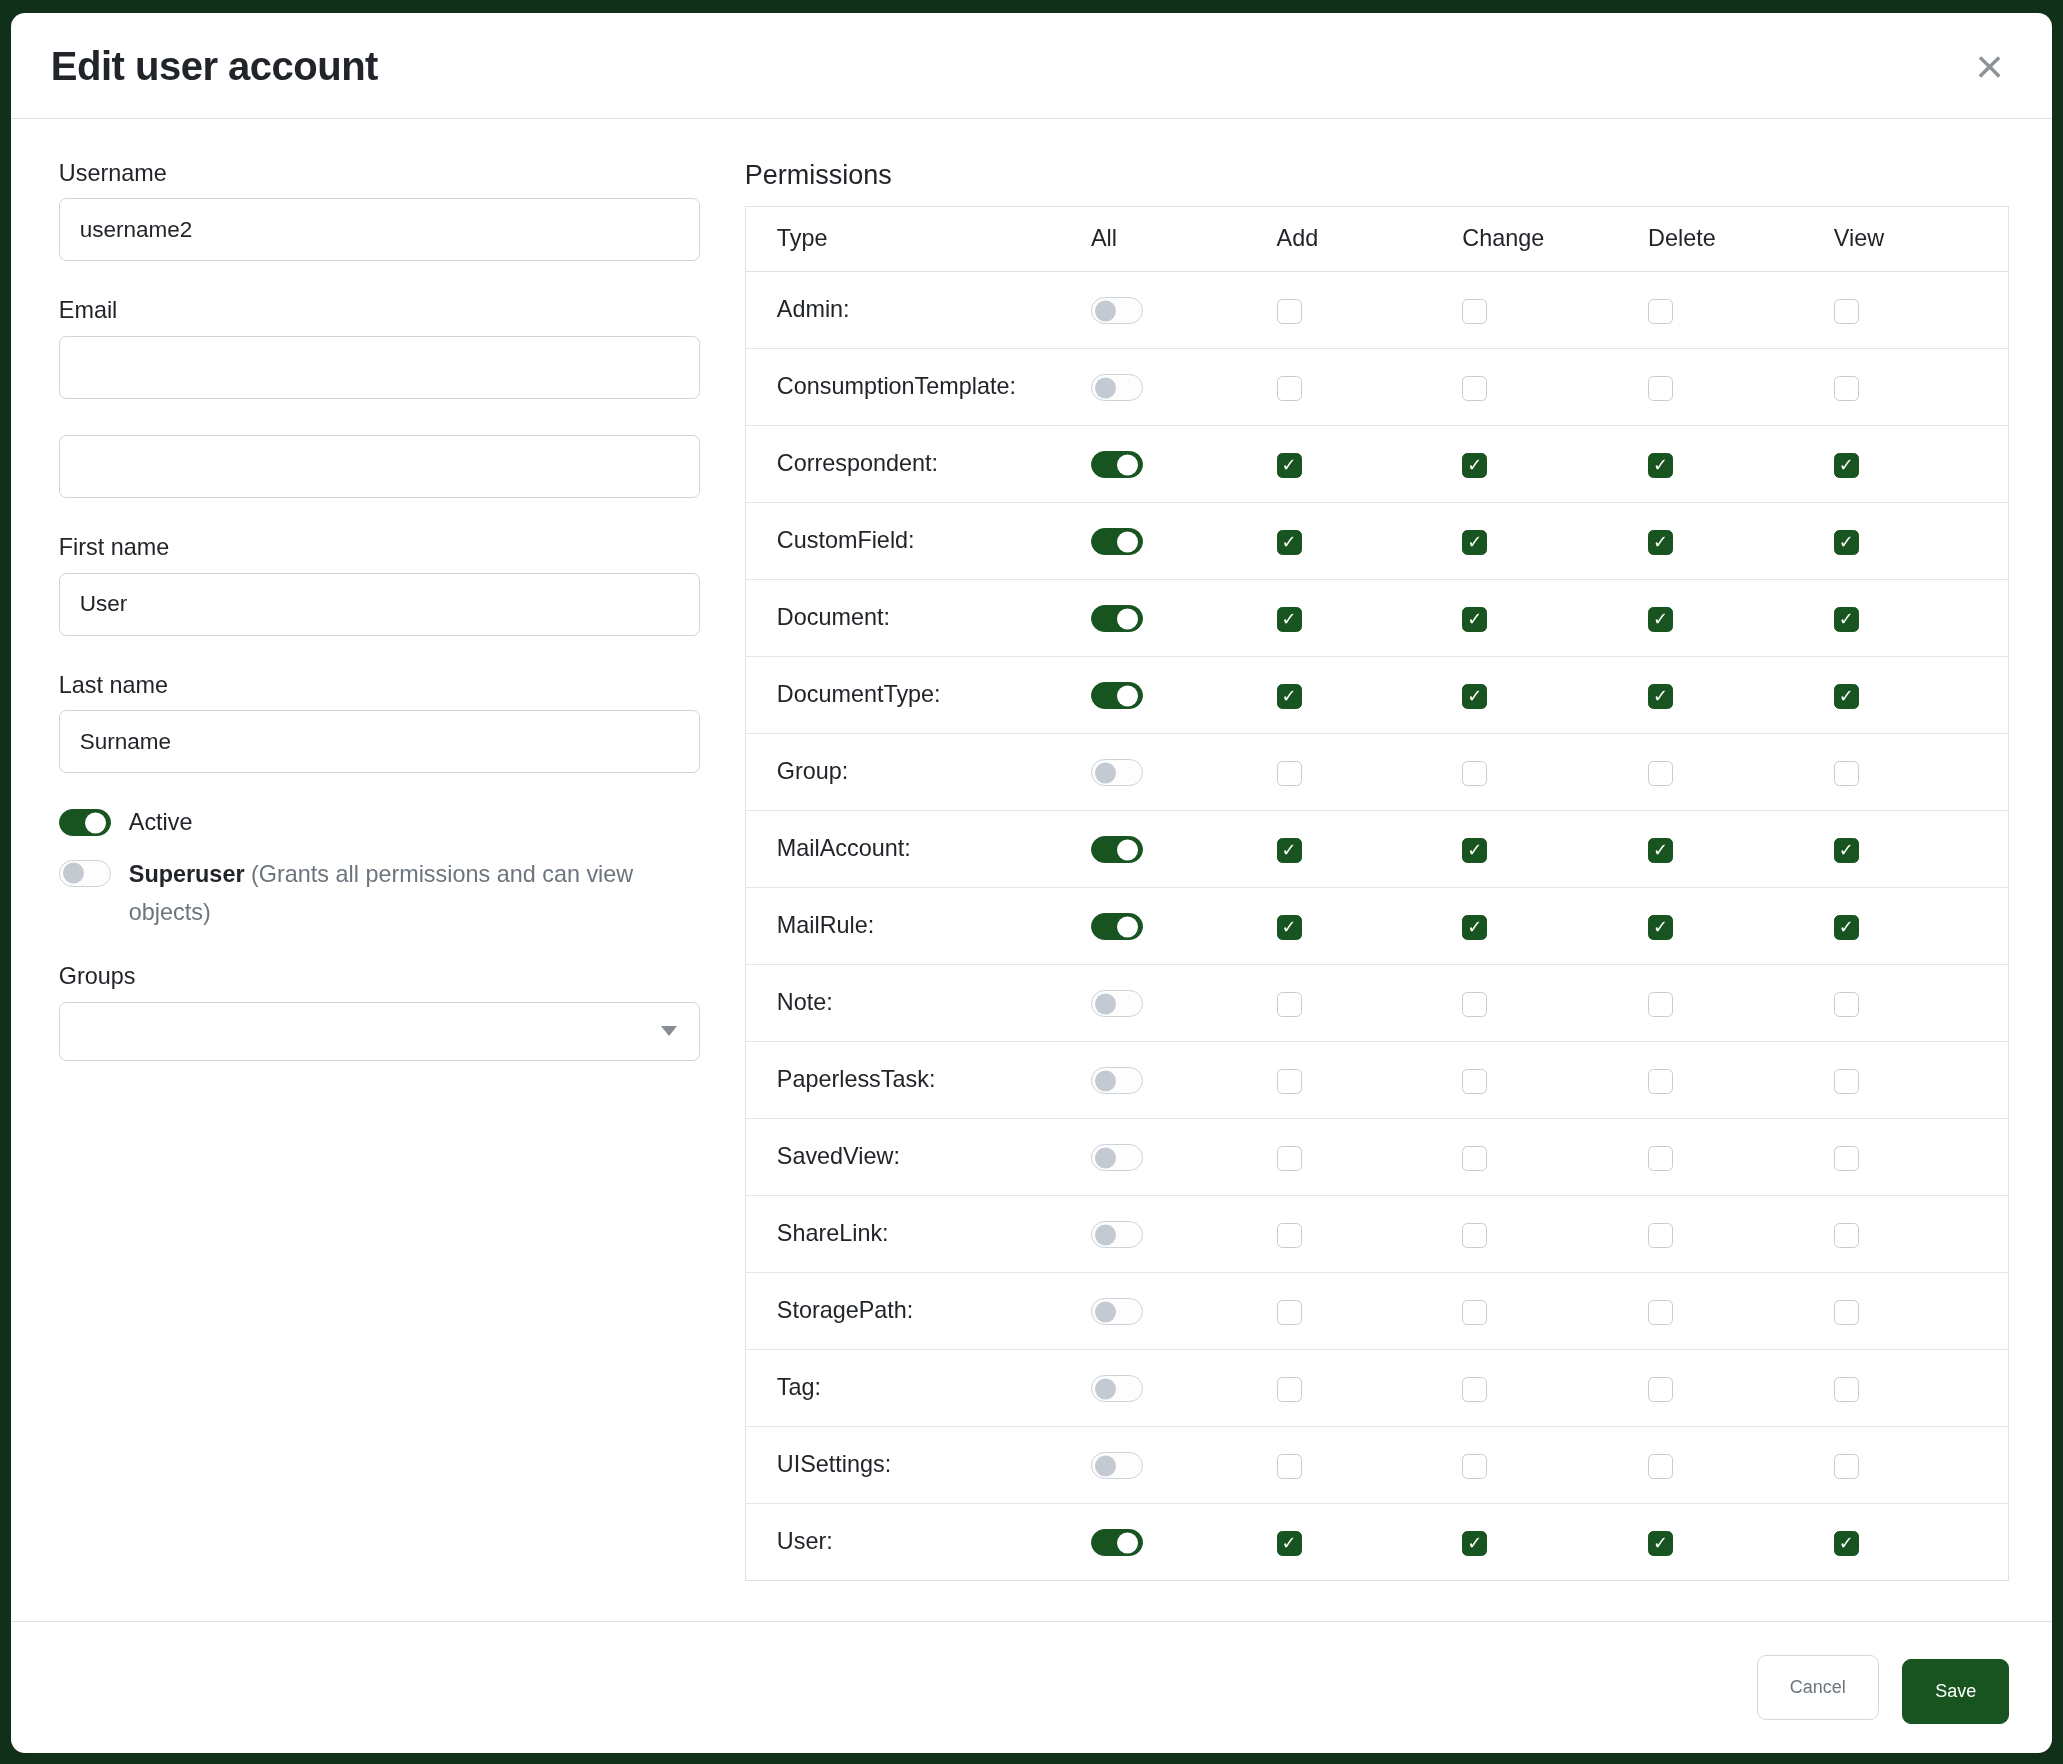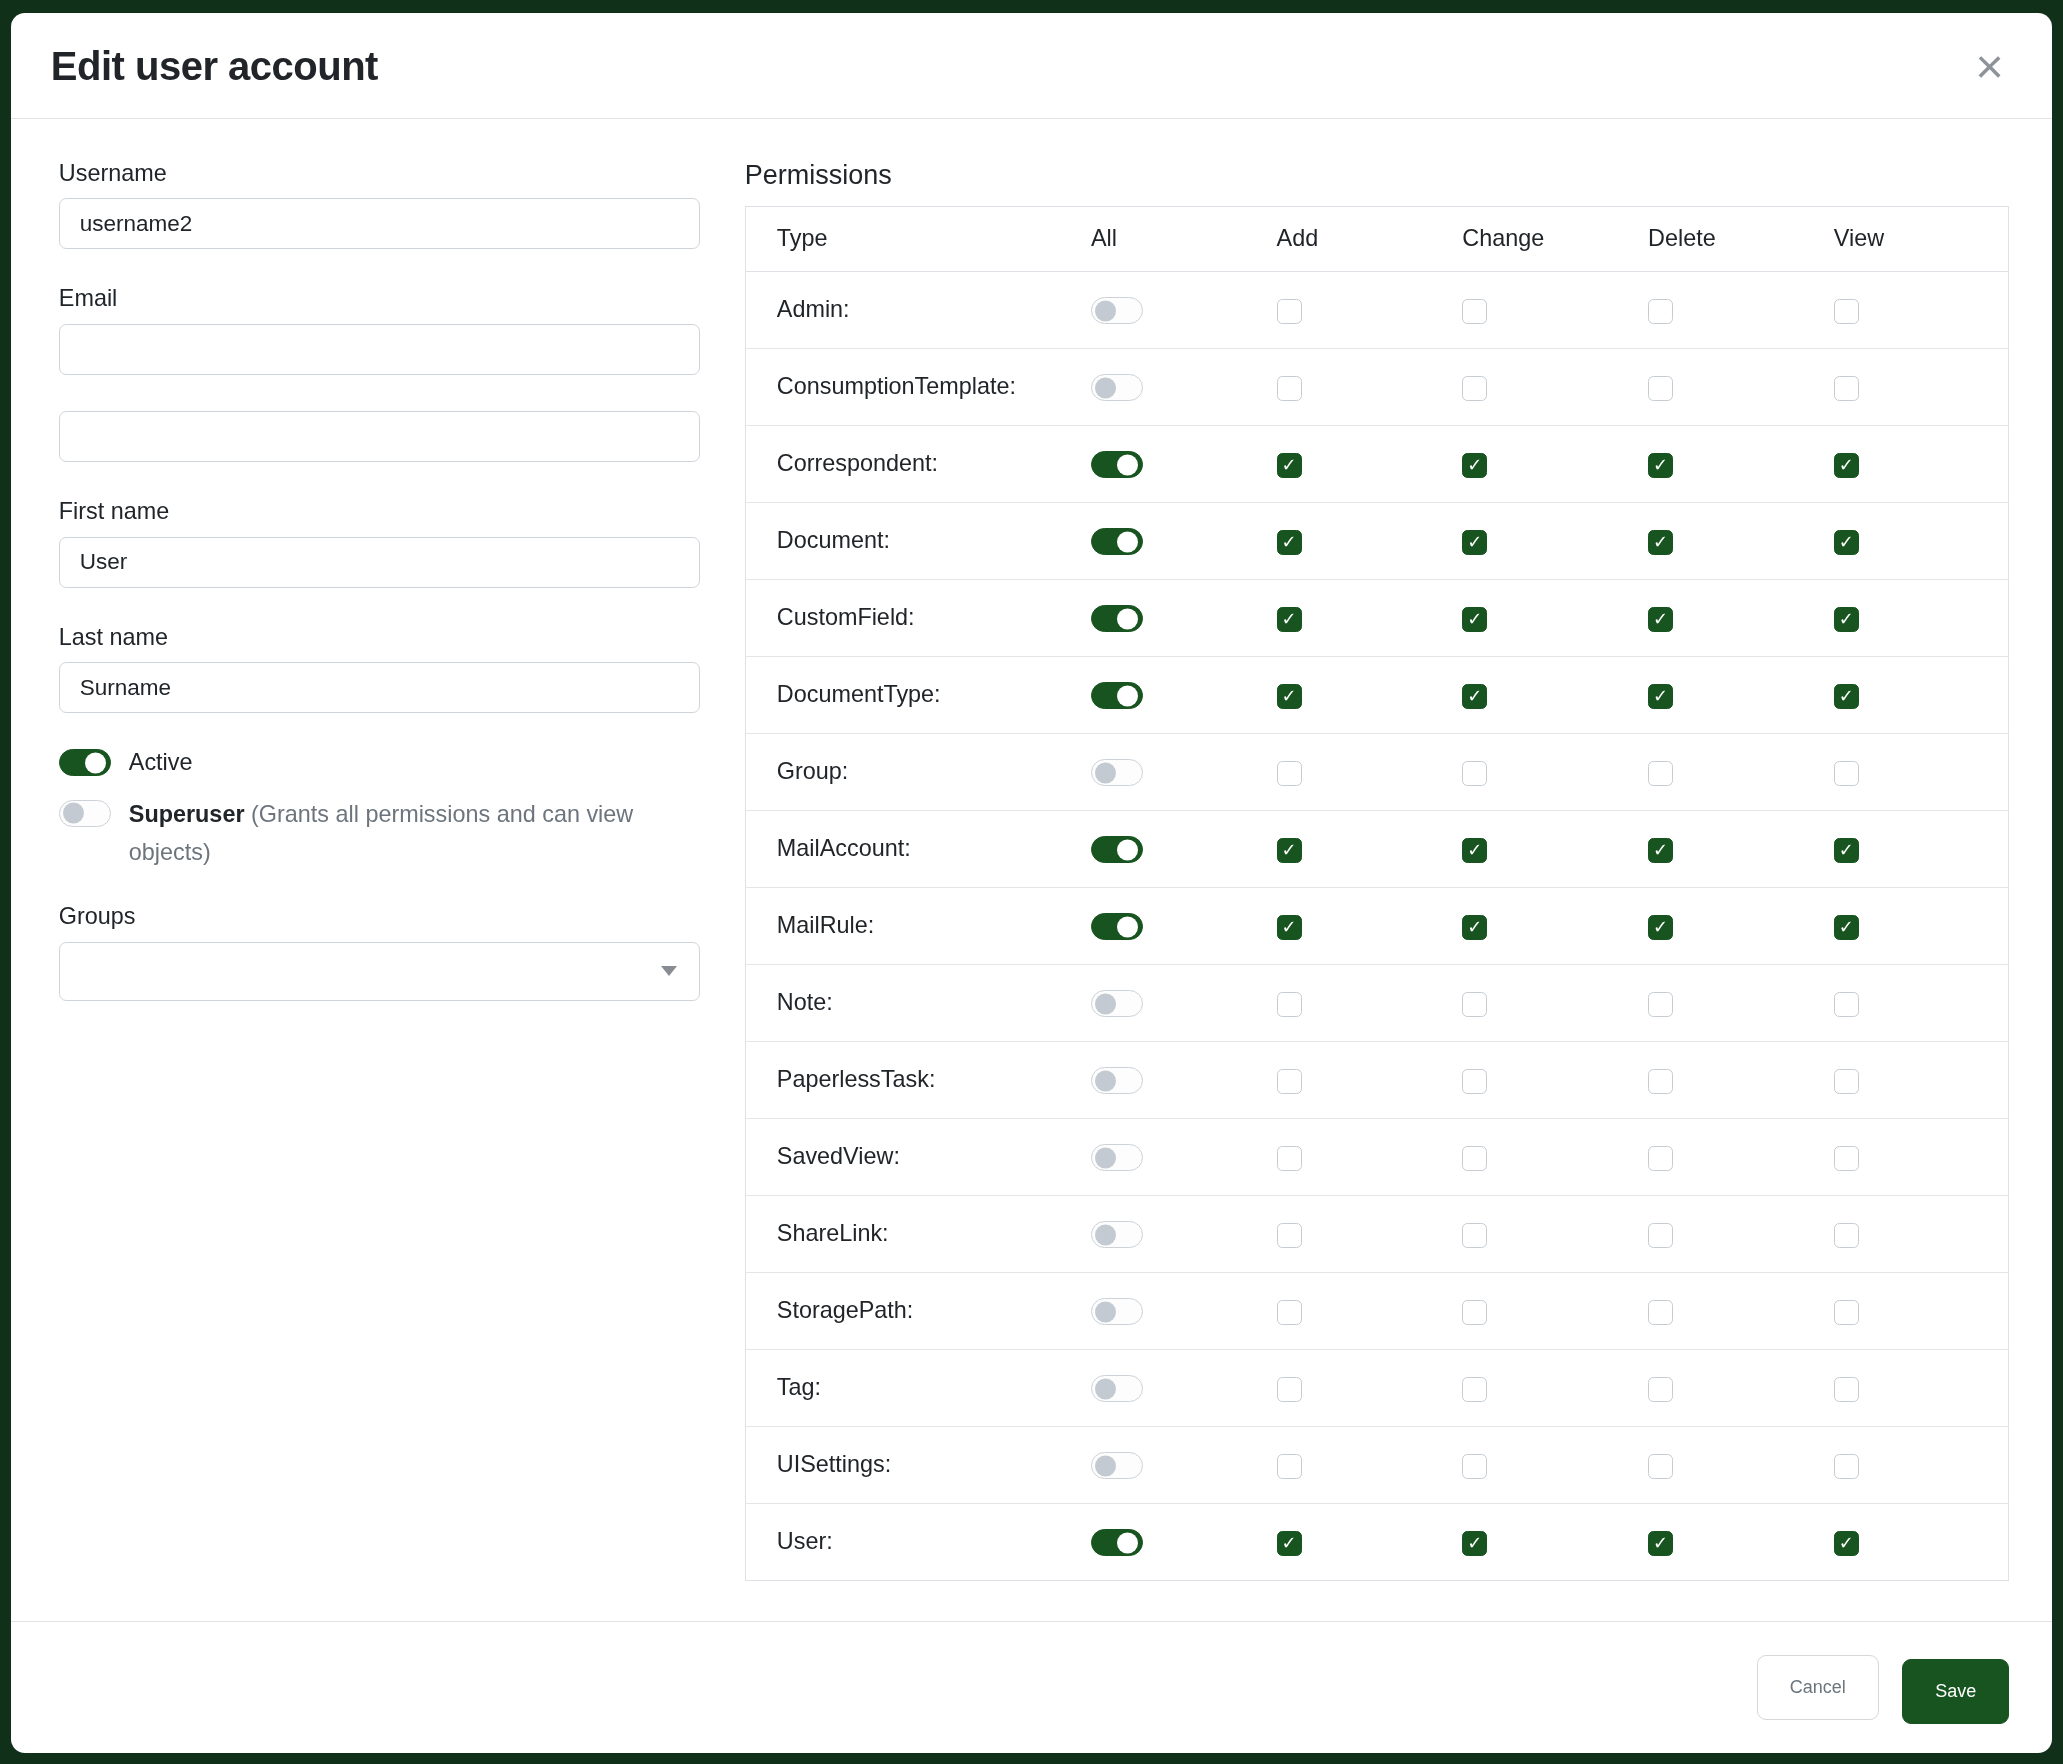--- a/index.html
+++ b/index.html
@@ -30,21 +30,21 @@
   
   .modal-body {
     flex:1; display:flex; gap:45px; align-items:flex-start;
     padding:41px 43px 27px 48px; overflow:hidden;
   }
   .left-col { width:641px; flex:none; }
   .right-col { flex:1; }
   .form-group { margin-bottom:36px; }
   .form-label { display:block; font-size:23.4px; margin-bottom:11.7px; color:#212529; }
   .text-input {
-    width:100%; height:51px; border:0.9px solid #ced4da; border-radius:7.2px;
+    width:100%; height:63px; border:0.9px solid #ced4da; border-radius:7.2px;
     padding:0 20px; font-size:22.5px; color:#212529; font-family:inherit;
     background:#fff; outline:none;
   }
   
   .switch {
     display:inline-block; width:52px; height:27px; border-radius:14.4px;
     position:relative; flex:none; cursor:pointer; vertical-align:middle;
   }
   .switch .knob {
     position:absolute; top:50%; transform:translateY(-50%);
@@ -233,33 +233,33 @@
       <span class="switch on">
         <span class="knob"></span>
       </span>
     </td>
     <td class="c-ctl"><span class="checkbox checked"></span></td>
     <td class="c-ctl"><span class="checkbox checked"></span></td>
     <td class="c-ctl"><span class="checkbox checked"></span></td>
     <td class="c-ctl"><span class="checkbox checked"></span></td>
   </tr>
             <tr>
+    <td class="c-type"><span>CustomField:</span></td>
+    <td class="c-ctl">
+      <span class="switch on">
+        <span class="knob"></span>
+      </span>
+    </td>
+    <td class="c-ctl"><span class="checkbox checked"></span></td>
+    <td class="c-ctl"><span class="checkbox checked"></span></td>
+    <td class="c-ctl"><span class="checkbox checked"></span></td>
+    <td class="c-ctl"><span class="checkbox checked"></span></td>
+  </tr>
+            <tr>
     <td class="c-type"><span>Document:</span></td>
-    <td class="c-ctl">
-      <span class="switch on">
-        <span class="knob"></span>
-      </span>
-    </td>
-    <td class="c-ctl"><span class="checkbox checked"></span></td>
-    <td class="c-ctl"><span class="checkbox checked"></span></td>
-    <td class="c-ctl"><span class="checkbox checked"></span></td>
-    <td class="c-ctl"><span class="checkbox checked"></span></td>
-  </tr>
-            <tr>
-    <td class="c-type"><span>CustomField:</span></td>
     <td class="c-ctl">
       <span class="switch on">
         <span class="knob"></span>
       </span>
     </td>
     <td class="c-ctl"><span class="checkbox checked"></span></td>
     <td class="c-ctl"><span class="checkbox checked"></span></td>
     <td class="c-ctl"><span class="checkbox checked"></span></td>
     <td class="c-ctl"><span class="checkbox checked"></span></td>
   </tr>

